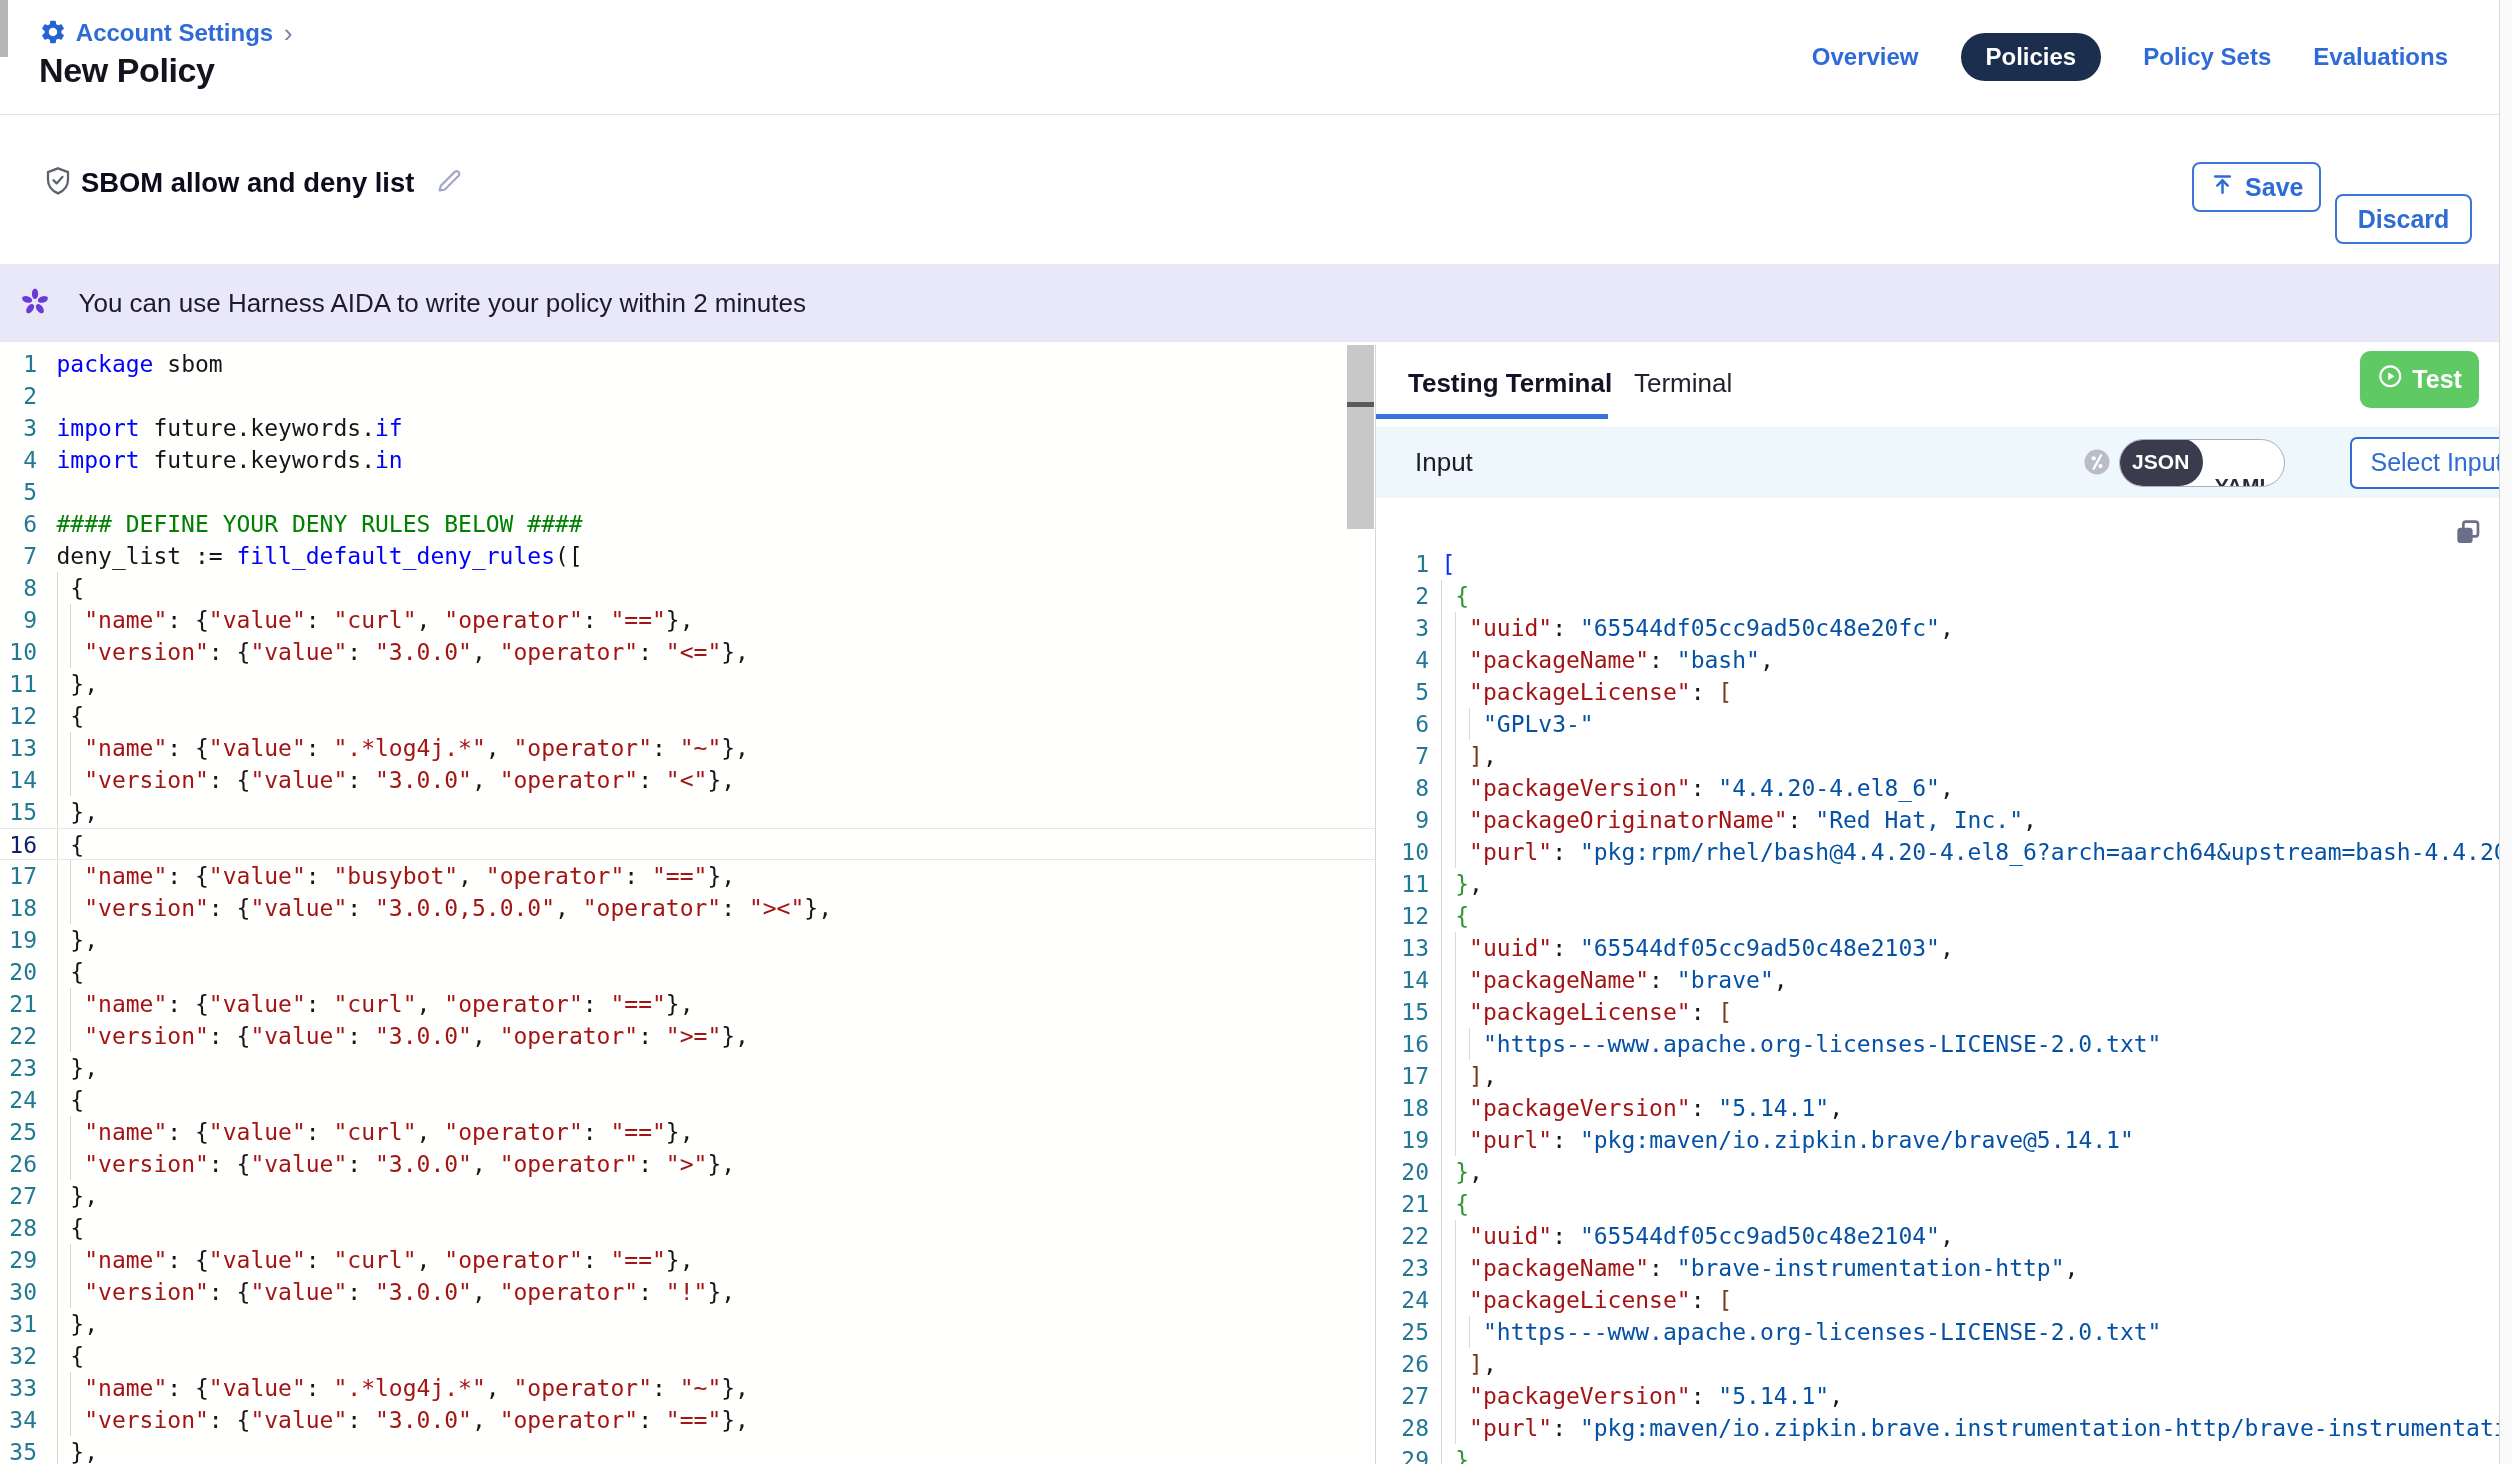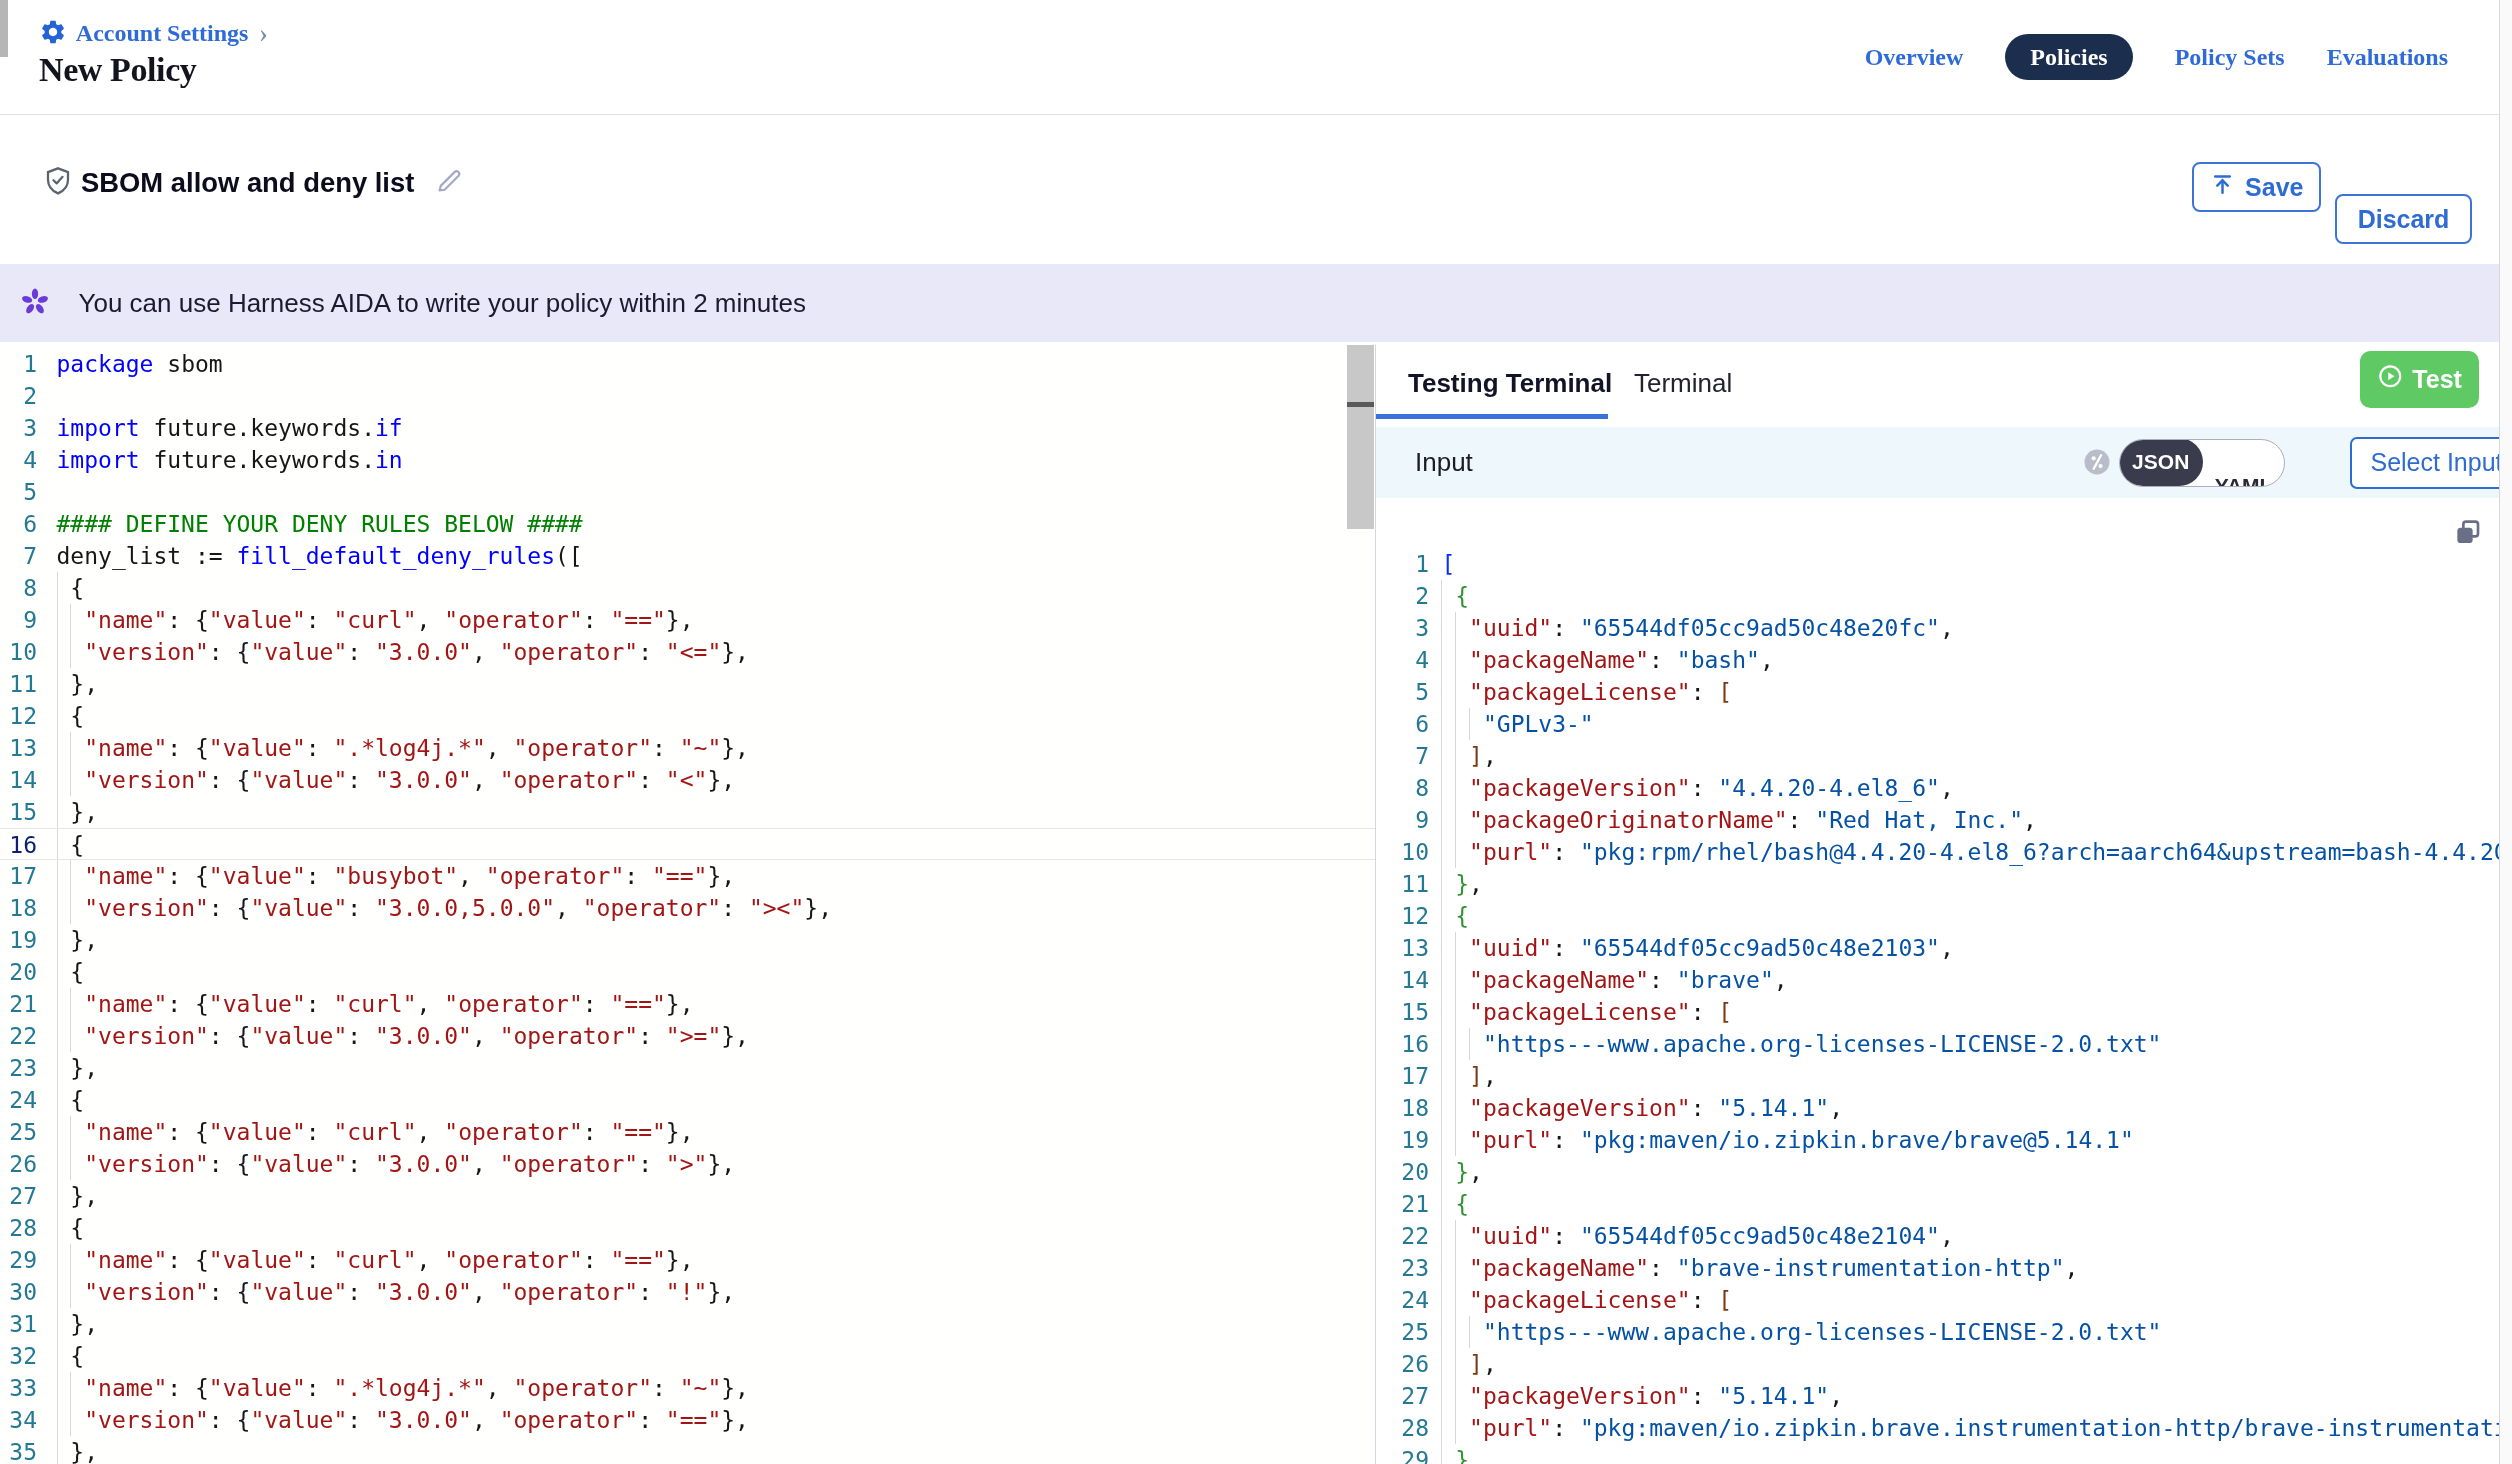--- a/index.html
+++ b/index.html
@@ -1,21 +1,21 @@
 <!DOCTYPE html>
 <html style="font-size:14px"><head>
 <meta charset="utf-8">
 <style>
   * { margin:0; padding:0; box-sizing:border-box; }
   html,body { width:2512px; height:1465px; overflow:hidden; background:#fff;
     font-family:"Liberation Sans", sans-serif; }
 
   
   #header { position:absolute; left:0; top:0; width:2512px; height:115px;
-    background:#fff; border-bottom:1.8px solid #dfe2ea;font-family:Liberation Serif, serif; }
+    background:#fff; border-bottom:1.8px solid #dfe2ea; }
   #corner-strip { position:absolute; left:0; top:0; width:8px; height:57px; background:#b6b6b6; }
   #breadcrumb-row { position:absolute; left:39px; top:17.7px; display:flex; align-items:center; gap:8.8px; }
   #breadcrumb-row .crumb { color:#2f6bd8; font-size:24px; font-weight:600; }
   #breadcrumb-row .chev { color:#7486a8; font-size:26.5px; margin-left:1.8px; }
   #page-title { position:absolute; left:39px; top:51px; font-size:34px; font-weight:700;
     color:#14141f; letter-spacing:-0.4px; }
   #nav { position:absolute; right:64px; top:32px; height:50px; display:flex; align-items:center; gap:42px; }
   .nav-item { color:#2f6bd8; font-size:24px; font-weight:600; cursor:pointer; }
   .nav-item.active { background:#1b2e4d; color:#fff; padding:9.7px 25px; border-radius:884px; }
 

